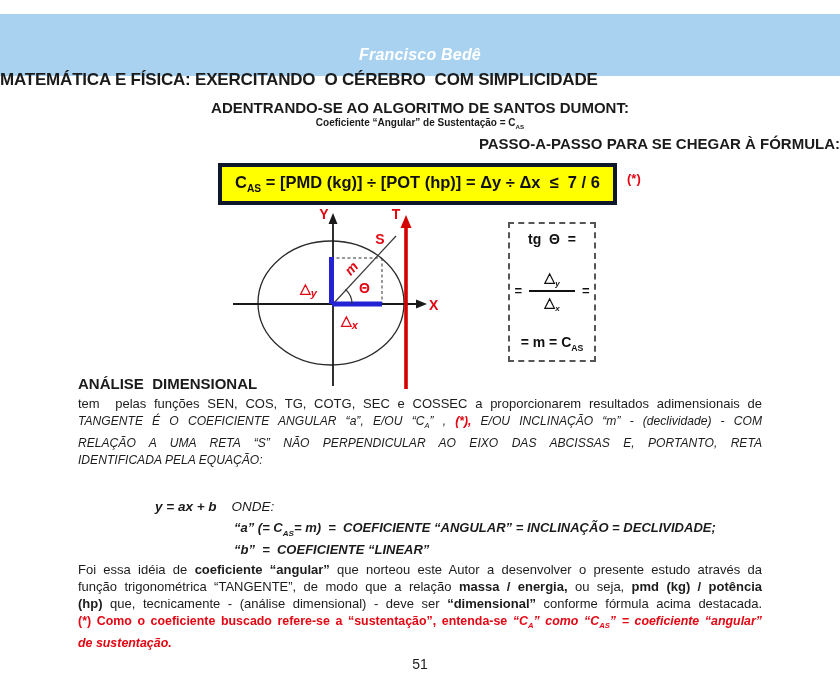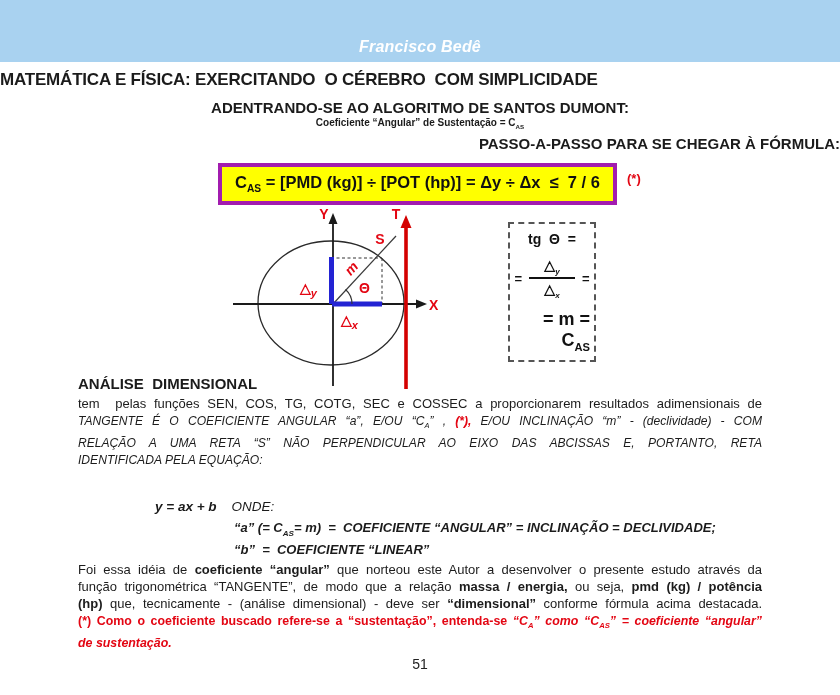--- a/index.html
+++ b/index.html
@@ -1,53 +1,53 @@
 <!DOCTYPE html>
 <html><head>
 <meta charset="utf-8">
 <style>
   html,body{margin:0;padding:0;background:#fff;}
   #page{position:relative;width:840px;height:695px;background:#ffffff;overflow:hidden;
         font-family:"Liberation Sans",sans-serif;color:#1b1b1b;}
 
   
-  .band{position:absolute;left:0;top:0;width:840px;height:62px;background:#a9d2f0;
-        display:flex;justify-content:center;align-items:flex-end;padding-bottom:6px;box-sizing:border-box;}
+  .band{position:absolute;left:0;top:14px;width:840px;height:62px;background:#a9d2f0;
+        display:flex;justify-content:center;align-items:flex-end;padding-bottom:12px;box-sizing:border-box;}
   .band .author{color:#ffffff;font-weight:bold;font-style:italic;font-size:16px;letter-spacing:.2px;}
 
   
   .title{position:absolute;left:0;top:70px;width:840px;font-weight:bold;
          font-size:17px;white-space:pre;letter-spacing:-0.2px;}
   .sub1{position:absolute;left:0;top:99px;width:840px;text-align:center;font-weight:bold;font-size:15px;}
   .sub2{position:absolute;left:0;top:117px;width:840px;text-align:center;font-weight:bold;font-size:10px;}
   .sub3{position:absolute;left:0;top:135px;width:840px;text-align:right;font-weight:bold;font-size:15px;}
 
   
   .fbox{position:absolute;left:218px;top:163px;width:399px;height:42px;box-sizing:border-box;
-        background:#ffff00;border:4px solid #a21caf;display:flex;align-items:center;justify-content:center;}
+        background:#ffff00;border:4px solid #0f172a;display:flex;align-items:center;justify-content:center;}
   .fbox .ftext{font-weight:bold;font-size:16.5px;white-space:pre;color:#111;}
   .fmark{position:absolute;left:627px;top:171px;color:#e30613;font-weight:bold;font-size:13px;}
 
   sub{font-size:.62em;}
 
   
   .diagram{position:absolute;left:228px;top:203px;}
   .dlabel{fill:#e30613;font-weight:bold;font-size:14px;font-family:"Liberation Sans",sans-serif;}
 
   
   .tgbox{position:absolute;left:508px;top:222px;width:88px;height:140px;box-sizing:border-box;
          border:2px dashed #555;display:flex;flex-direction:column;justify-content:space-between;
          align-items:center;padding:7px 4px;font-weight:bold;color:#111;text-align:right;}
   .tg-line1{font-size:14px;white-space:pre;}
   .tg-frac-row{display:flex;align-items:center;gap:7px;font-size:13px;}
   .frac{display:inline-flex;flex-direction:column;align-items:center;}
   .frac .bar{width:46px;height:2px;background:#111;margin:2px 0;}
   .frac .dsym{font-size:14px;}
   .frac sub{font-style:italic;}
-  .tg-line3{font-size:18px;}
+  .tg-line3{font-size:14px;}
 
   
   .heading{position:absolute;left:78px;top:375px;font-weight:bold;font-size:15px;white-space:pre;}
   .flow{position:absolute;width:684px;font-size:13px;line-height:16.9px;color:#1c1c1c;}
   .para1{left:78px;top:396px;}
   .para2{left:78px;top:562px;}
   .eqline{position:absolute;left:155px;top:499px;font-size:13.5px;}
   .defs{position:absolute;left:234px;top:520px;width:560px;font-size:13px;line-height:16.2px;}
   .footnote{position:absolute;left:78px;top:613px;width:684px;font-size:12.4px;line-height:16.6px;}
 

